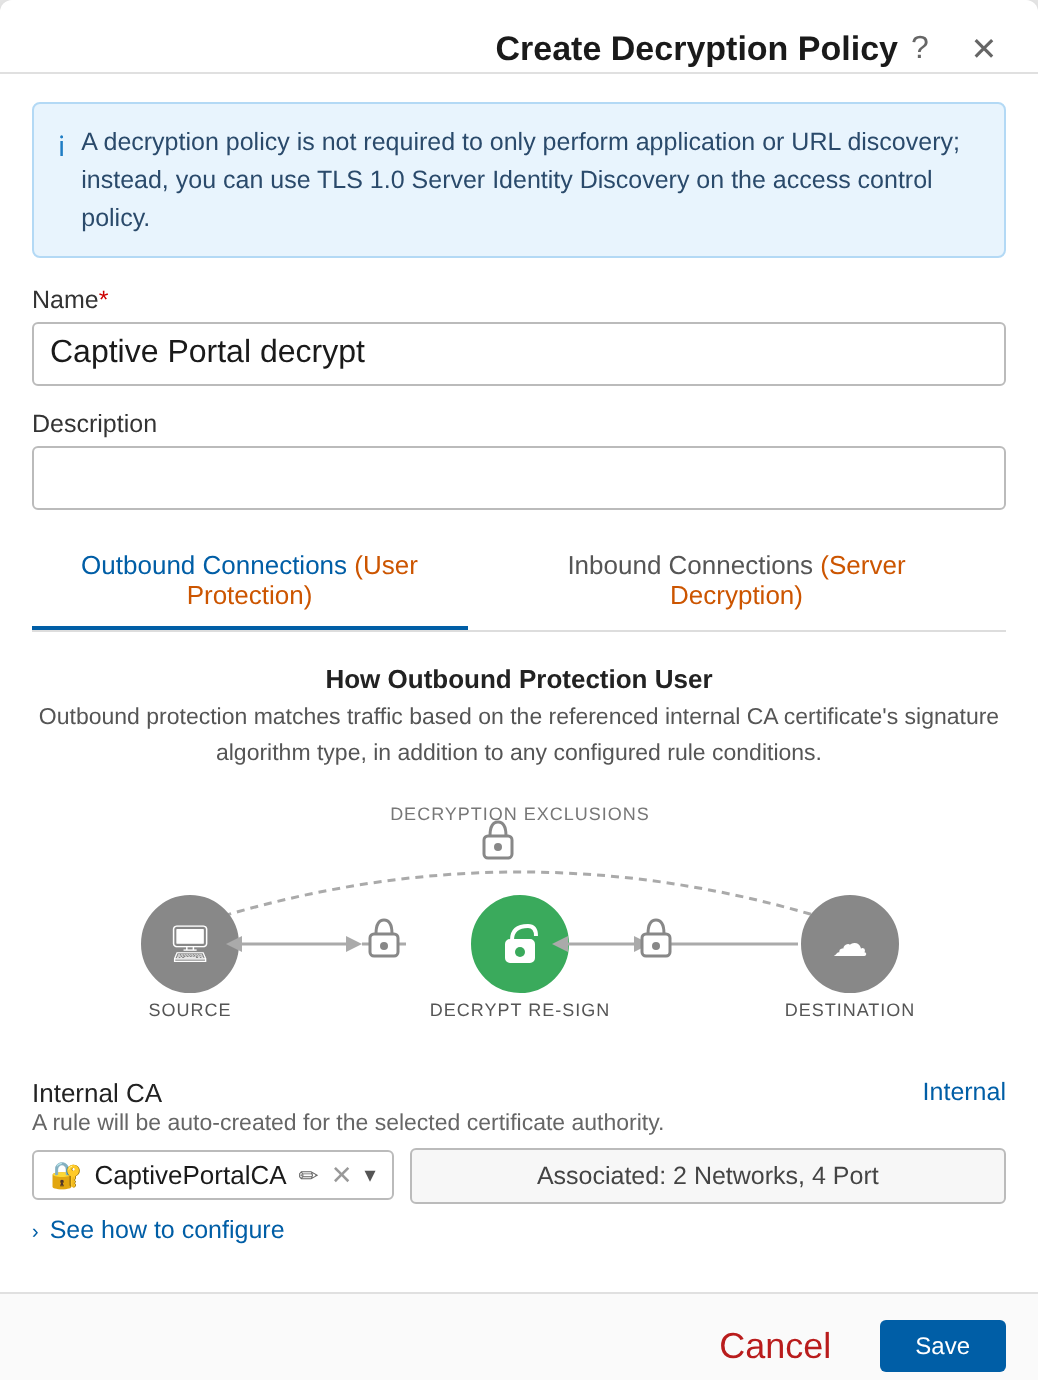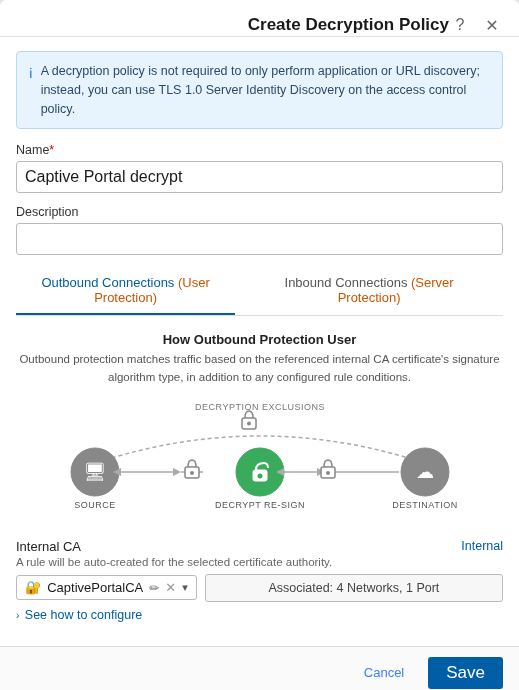--- a/index.html
+++ b/index.html
@@ -231,32 +231,32 @@
       justify-content: flex-end;
       align-items: center;
       gap: 10px;
       padding: 10px 16px;
       border-top: 1px solid #e0e0e0;
       background: #fafafa;
     }
     .btn-cancel {
       background: none;
       border: none;
-      color: #3b82f6;
-      font-size: 13px;
+      color: #b91c1c;
+      font-size: 18px;
       cursor: pointer;
       padding: 6px 14px;
       border-radius: 3px;
     }
     .btn-save {
       background: #005ea6;
       color: #fff;
       border: none;
       border-radius: 3px;
-      font-size: 17px;
+      font-size: 12px;
       padding: 6px 18px;
       cursor: pointer;
       font-weight: 500;
     }
   </style>
 </head>
 <body>
 
 <div class="modal">
 
@@ -291,21 +291,21 @@
       <input class="text-input" type="text" style="">
     </div>
 
     <div class="tabs">
       <button class="tab active">
         <span>Outbound Connections </span>
         <span class="user-type">(User Protection)</span>
       </button>
       <button class="tab">
         <span>Inbound Connections </span>
-        <span class="user-type">(Server Protection)</span>
+        <span class="user-type">(Server Decryption)</span>
       </button>
     </div>
 
     <div class="diagram-section">
       <div class="diagram-title">How Outbound Protection User</div>
       <div class="diagram-desc">Outbound protection matches traffic based on the referenced internal CA certificate's signature algorithm type, in addition to any configured rule conditions.</div>
 
       
       <svg width="470" height="120" viewBox="0 0 470 120" style="overflow:visible;">
 
@@ -372,21 +372,21 @@
       </div>
       <div class="ca-subtitle">A rule will be auto-created for the selected certificate authority.</div>
       <div class="ca-controls">
         <div class="ca-input-box">
           <span class="ca-input-icon">🔐</span>
           <span class="ca-input-text">CaptivePortalCA</span>
           <span class="ca-edit-icon">✏</span>
           <span class="ca-clear-icon">✕</span>
           <span class="ca-dropdown-icon">▾</span>
         </div>
-        <div class="ca-associated">Associated: 4 Networks, 1 Port</div>
+        <div class="ca-associated">Associated: 2 Networks, 4 Port</div>
       </div>
       <a class="see-how-link" href="#">
         <span class="chevron-right">›</span>
         <span>See how to configure</span>
       </a>
     </div>
 
   </div>
 
   <div class="modal-footer">

